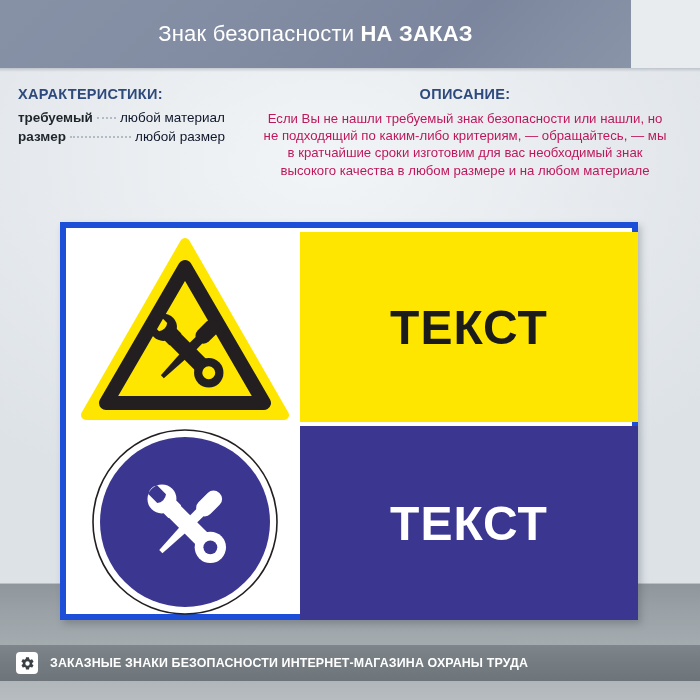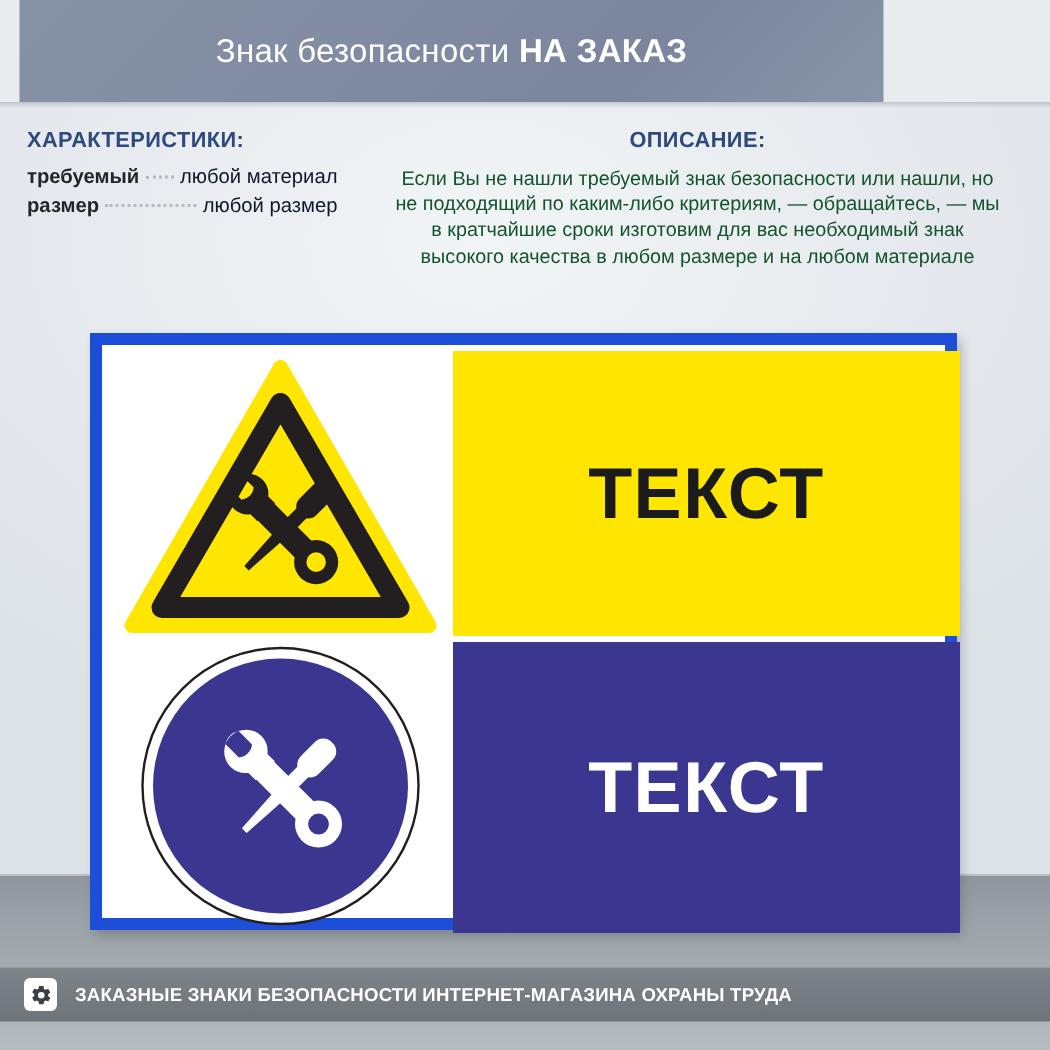--- a/index.html
+++ b/index.html
@@ -36,22 +36,22 @@
   .bg-floor-line {
     position: absolute;
     left: 0; top: 583px;
     width: 700px; height: 1px;
     background: #b9bfc3;
   }
 
   
   .header {
     position: absolute;
-    left: 13px; top: 0;
-    width: 576px; height: 68px;
+    left: 0; top: 0;
+    width: 631px; height: 68px;
     background:
       linear-gradient(135deg, #8791a6 0%, #828da3 35%, #7b869e 70%, #8a94a8 100%);
     display: flex;
     align-items: center;
     justify-content: center;
     box-sizing: border-box;
   }
   .header-title {
     color: #ffffff;
     font-size: 22px;
@@ -113,33 +113,33 @@
     position: relative;
     top: -3px;
     min-width: 10px;
   }
   .spec-value {
     color: #0f172a;
   }
   .desc-body {
     font-size: 13.2px;
     line-height: 17.2px;
-    color: #14532d;
+    color: #be185d;
   }
   .desc-body p {
     margin: 0;
   }
 
   
   .card {
     position: absolute;
     left: 60px; top: 222px;
     width: 578px; height: 398px;
     background: #ffffff;
-    border: 8px solid #1d4ed8;
+    border: 6px solid #1d4ed8;
     box-sizing: border-box;
     box-shadow: 3px 4px 7px rgba(40,50,60,0.26);
   }
   .card-grid {
     position: absolute;
     left: 0; top: 0;
     width: 100%; height: 100%;
   }
 
   

